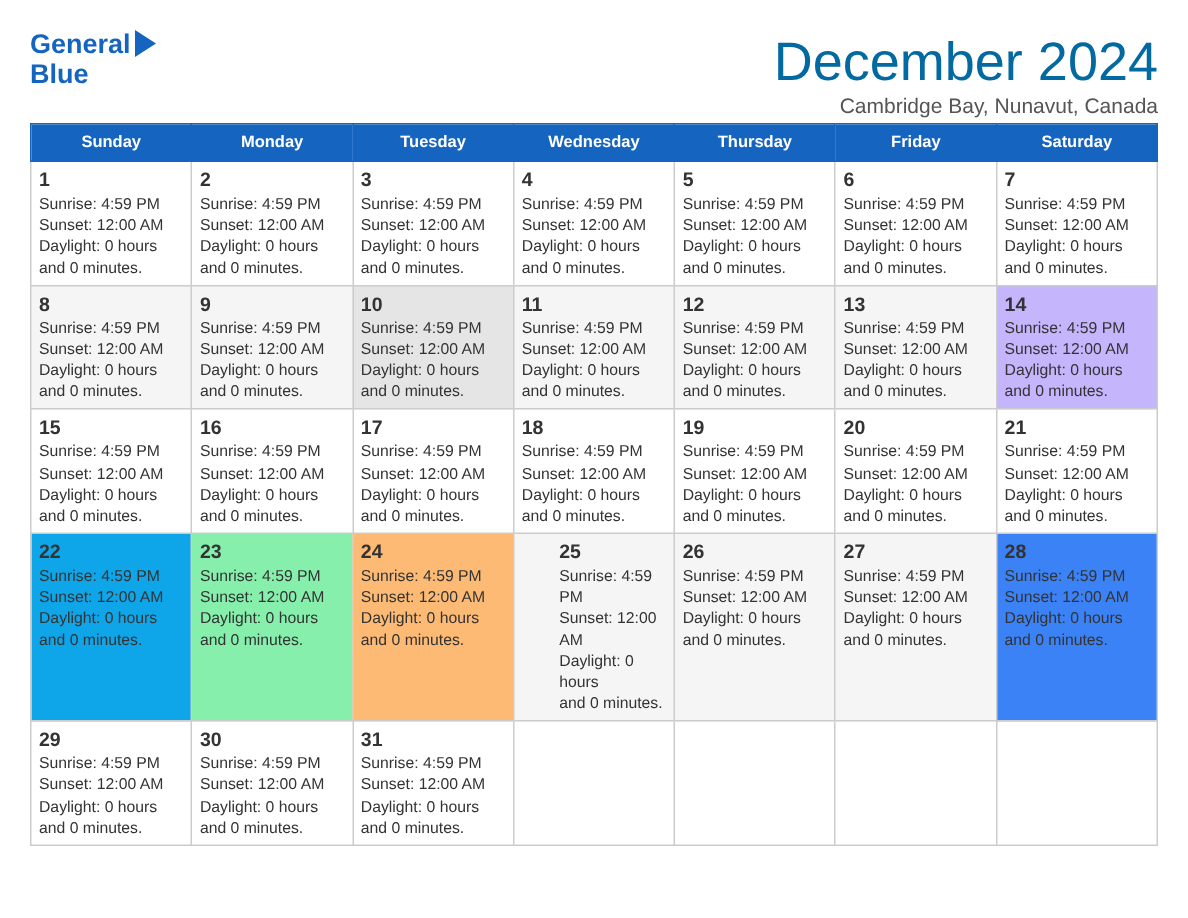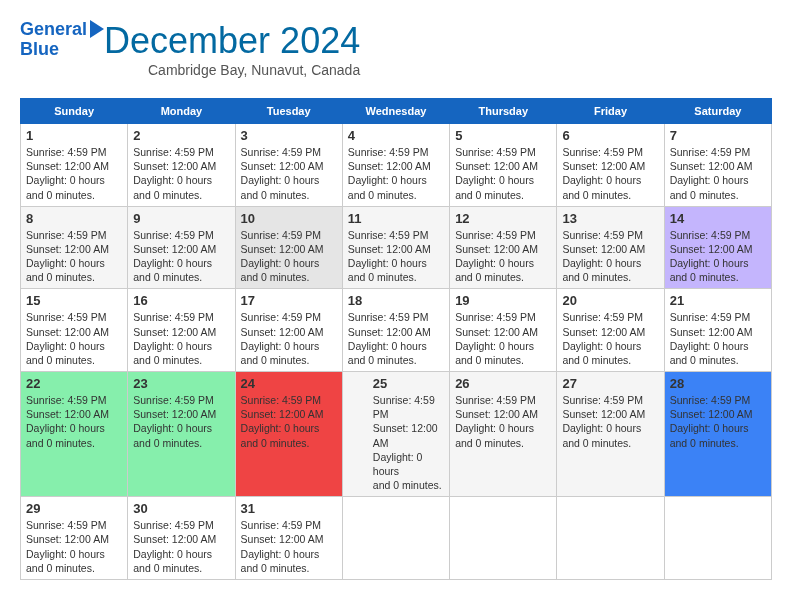--- a/index.html
+++ b/index.html
@@ -5,22 +5,23 @@
     * { box-sizing: border-box; margin: 0; padding: 0; }
     body {
       font-family: Arial, sans-serif;
       background: #fff;
       width: 792px;
       min-height: 612px;
       padding: 20px;
     }
     .header {
       display: flex;
+      justify-content: space-between;
       align-items: flex-start;
-      margin-bottom: 20px;
+      margin-bottom: 4px;
     }
     .logo {
       display: flex;
       align-items: center;
     }
     .logo-text {
       font-size: 18px;
       font-weight: bold;
       color: #333;
       line-height: 1.1;
@@ -199,29 +200,29 @@
         <td>
           <div class="day-num">20</div>
           <div class="day-info">Sunrise: 4:59 PM<br>Sunset: 12:00 AM<br>Daylight: 0 hours<br>and 0 minutes.</div>
         </td>
         <td>
           <div class="day-num">21</div>
           <div class="day-info">Sunrise: 4:59 PM<br>Sunset: 12:00 AM<br>Daylight: 0 hours<br>and 0 minutes.</div>
         </td>
       </tr>
       <tr>
-        <td style="background: #86efac;">
+        <td style="background: #0ea5e9;">
           <div class="day-num">22</div>
           <div class="day-info">Sunrise: 4:59 PM<br>Sunset: 12:00 AM<br>Daylight: 0 hours<br>and 0 minutes.</div>
         </td>
         <td style="background: #86efac;">
           <div class="day-num">23</div>
           <div class="day-info">Sunrise: 4:59 PM<br>Sunset: 12:00 AM<br>Daylight: 0 hours<br>and 0 minutes.</div>
         </td>
-        <td style="background: #ef4444;">
+        <td style="background: #fdba74;">
           <div class="day-num">24</div>
           <div class="day-info">Sunrise: 4:59 PM<br>Sunset: 12:00 AM<br>Daylight: 0 hours<br>and 0 minutes.</div>
         </td>
         <td style="background: rgb(245, 245, 245); padding-left: 30px;">
           <div class="day-num">25</div>
           <div class="day-info">Sunrise: 4:59 PM<br>Sunset: 12:00 AM<br>Daylight: 0 hours<br>and 0 minutes.</div>
         </td>
         <td style="background: rgb(245, 245, 245);">
           <div class="day-num">26</div>
           <div class="day-info">Sunrise: 4:59 PM<br>Sunset: 12:00 AM<br>Daylight: 0 hours<br>and 0 minutes.</div>

